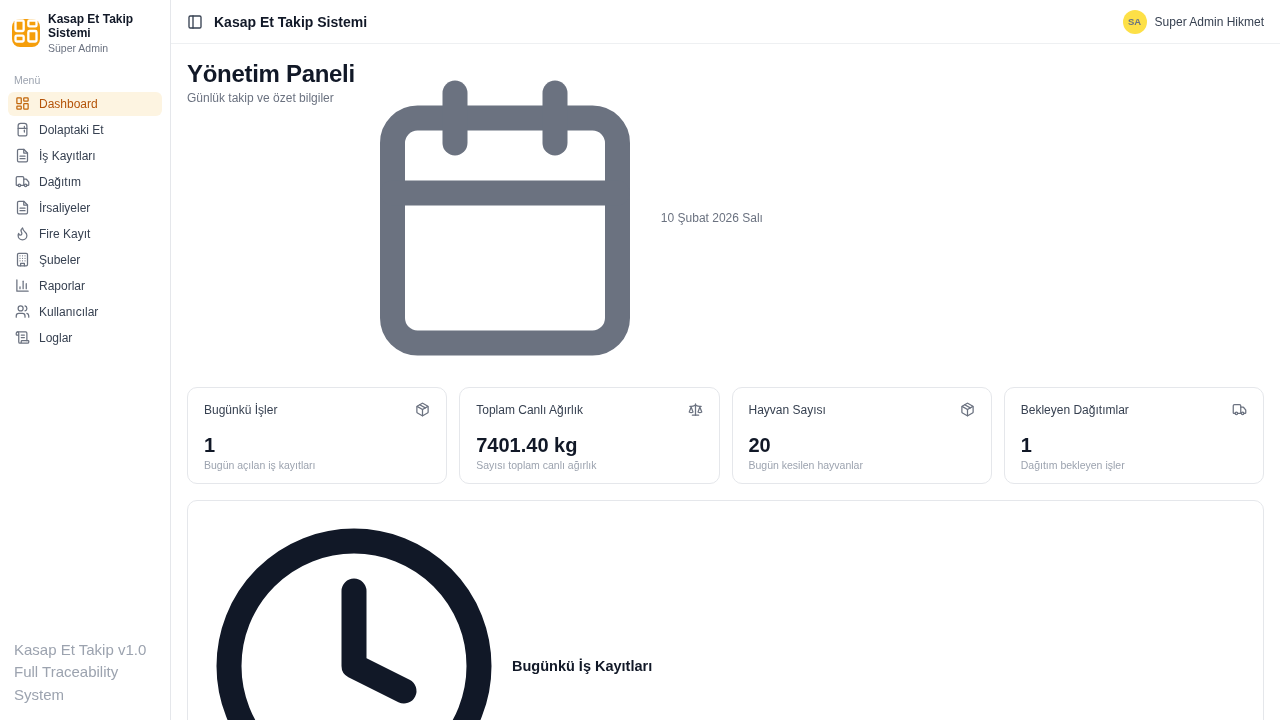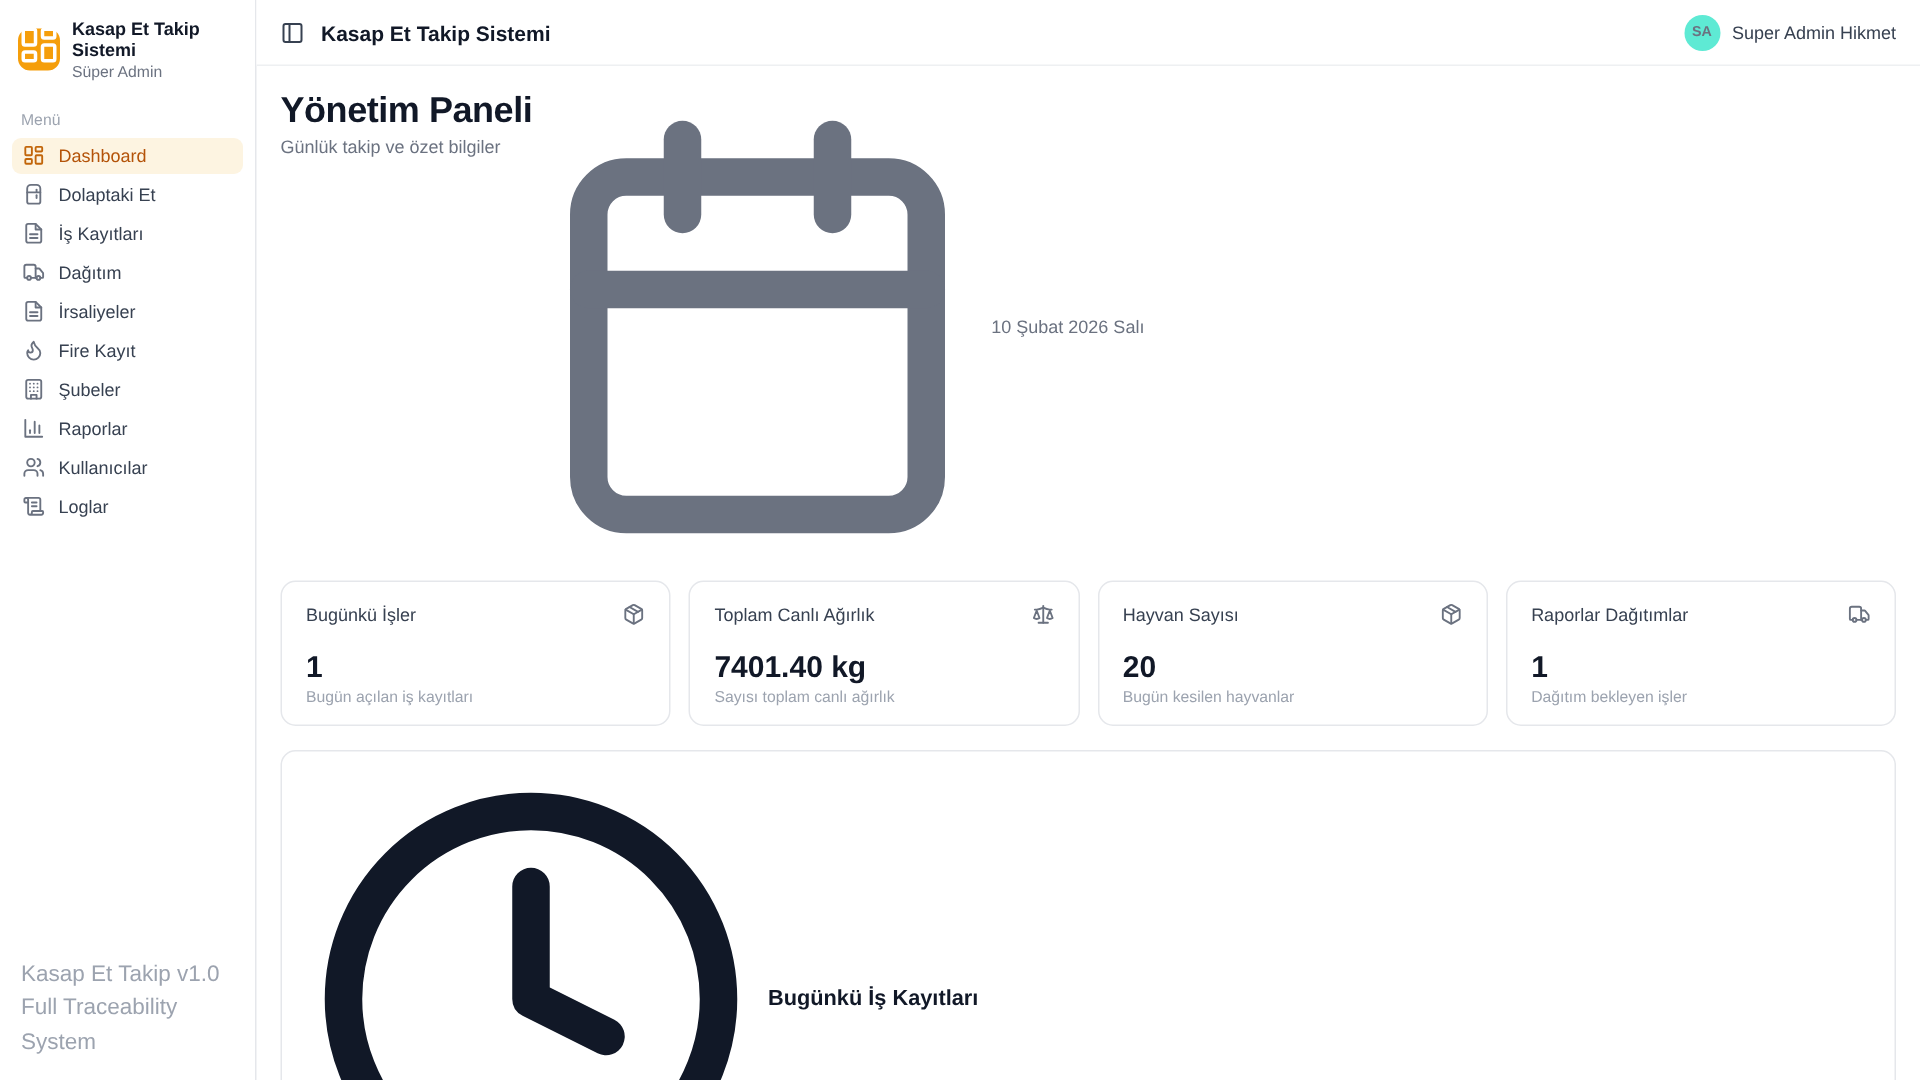--- a/index.html
+++ b/index.html
@@ -49,21 +49,21 @@
     display: flex; align-items: center; gap: 11px;
     padding: 0 16px;
     background: #fff;
   }
   .topbar-toggle { width: 16px; height: 16px; color: #374151; cursor: pointer; display: flex; }
   .topbar-toggle svg { width: 16px; height: 16px; }
   .topbar-title { font-size: 14px; font-weight: 700; color: #111827; }
   .topbar-right { margin-left: auto; display: flex; align-items: center; gap: 8px; cursor: pointer; }
   .avatar {
     width: 24px; height: 24px; border-radius: 50%;
-    background: #5eead4; color: #6b7280;
+    background: #fde047; color: #6b7280;
     font-size: 9.5px; font-weight: 600;
     display: flex; align-items: center; justify-content: center;
   }
   .user-name { font-size: 12px; color: #374151; }
   .content { padding: 16px; overflow: hidden; }
   .page-head { display: flex; align-items: flex-start; }
   .page-title { font-size: 24px; font-weight: 700; letter-spacing: -0.3px; color: #111827; }
   .page-sub { font-size: 12px; color: #6b7280; margin-top: 3px; }
   .page-date { display: flex; align-items: center; gap: 6px; font-size: 12px; color: #6b7280; margin-top: 8px; }
   .page-date svg { width: 14px; height: 14px; }
@@ -322,21 +322,21 @@
                 <path d="M12 22V12"></path>
               </svg>
             </span>
           </div>
           <div class="stat-value">20</div>
           <div class="stat-sub">Bugün kesilen hayvanlar</div>
         </div>
 
         <div class="card stat-card">
           <div class="stat-top">
-            <span class="stat-label">Raporlar Dağıtımlar</span>
+            <span class="stat-label">Bekleyen Dağıtımlar</span>
             <span class="stat-ico">
               <svg viewBox="0 0 24 24" fill="none" stroke="currentColor" stroke-width="2" stroke-linecap="round" stroke-linejoin="round" style="width:100%;height:100%">
                 <path d="M14 18V6a2 2 0 0 0-2-2H4a2 2 0 0 0-2 2v11a1 1 0 0 0 1 1h2"></path>
                 <path d="M15 18H9"></path>
                 <path d="M19 18h2a1 1 0 0 0 1-1v-3.65a1 1 0 0 0-.22-.62l-3.48-4.35A1 1 0 0 0 17.52 8H14"></path>
                 <circle cx="17" cy="18" r="2"></circle>
                 <circle cx="7" cy="18" r="2"></circle>
               </svg>
             </span>
           </div>

